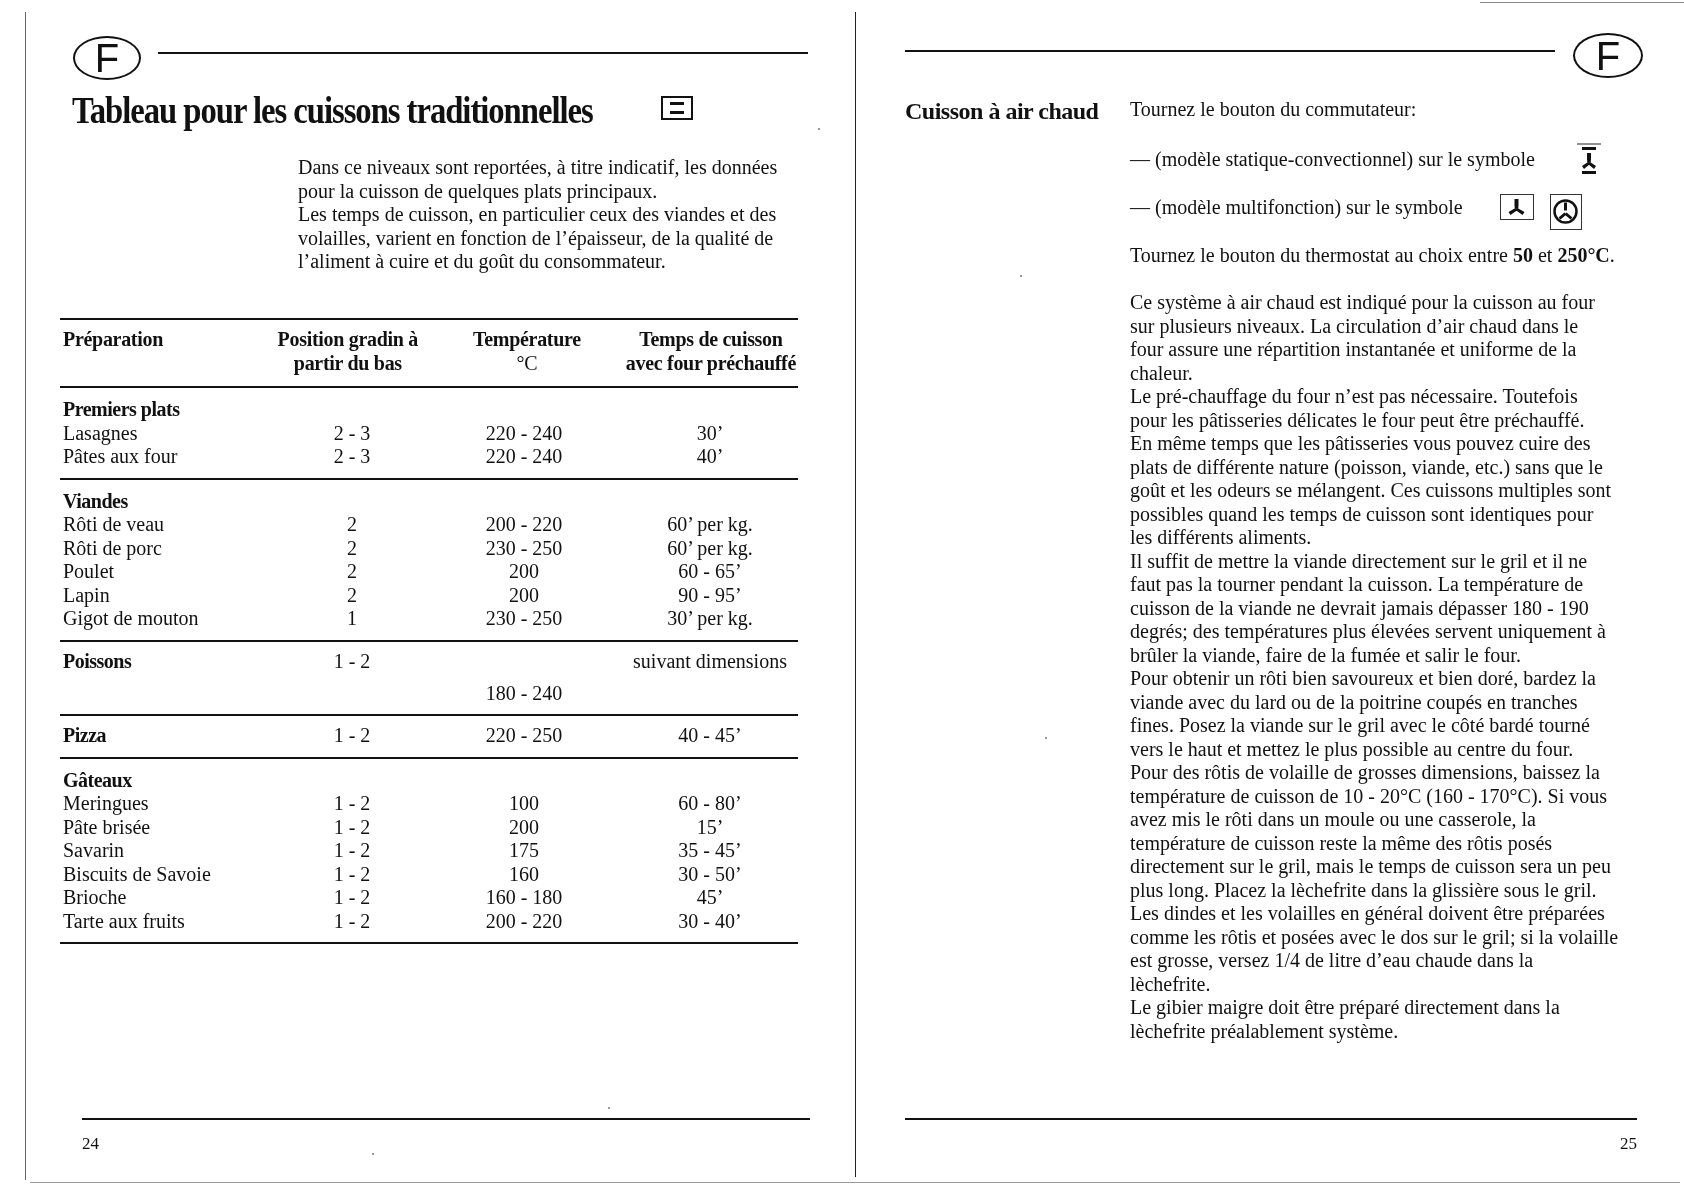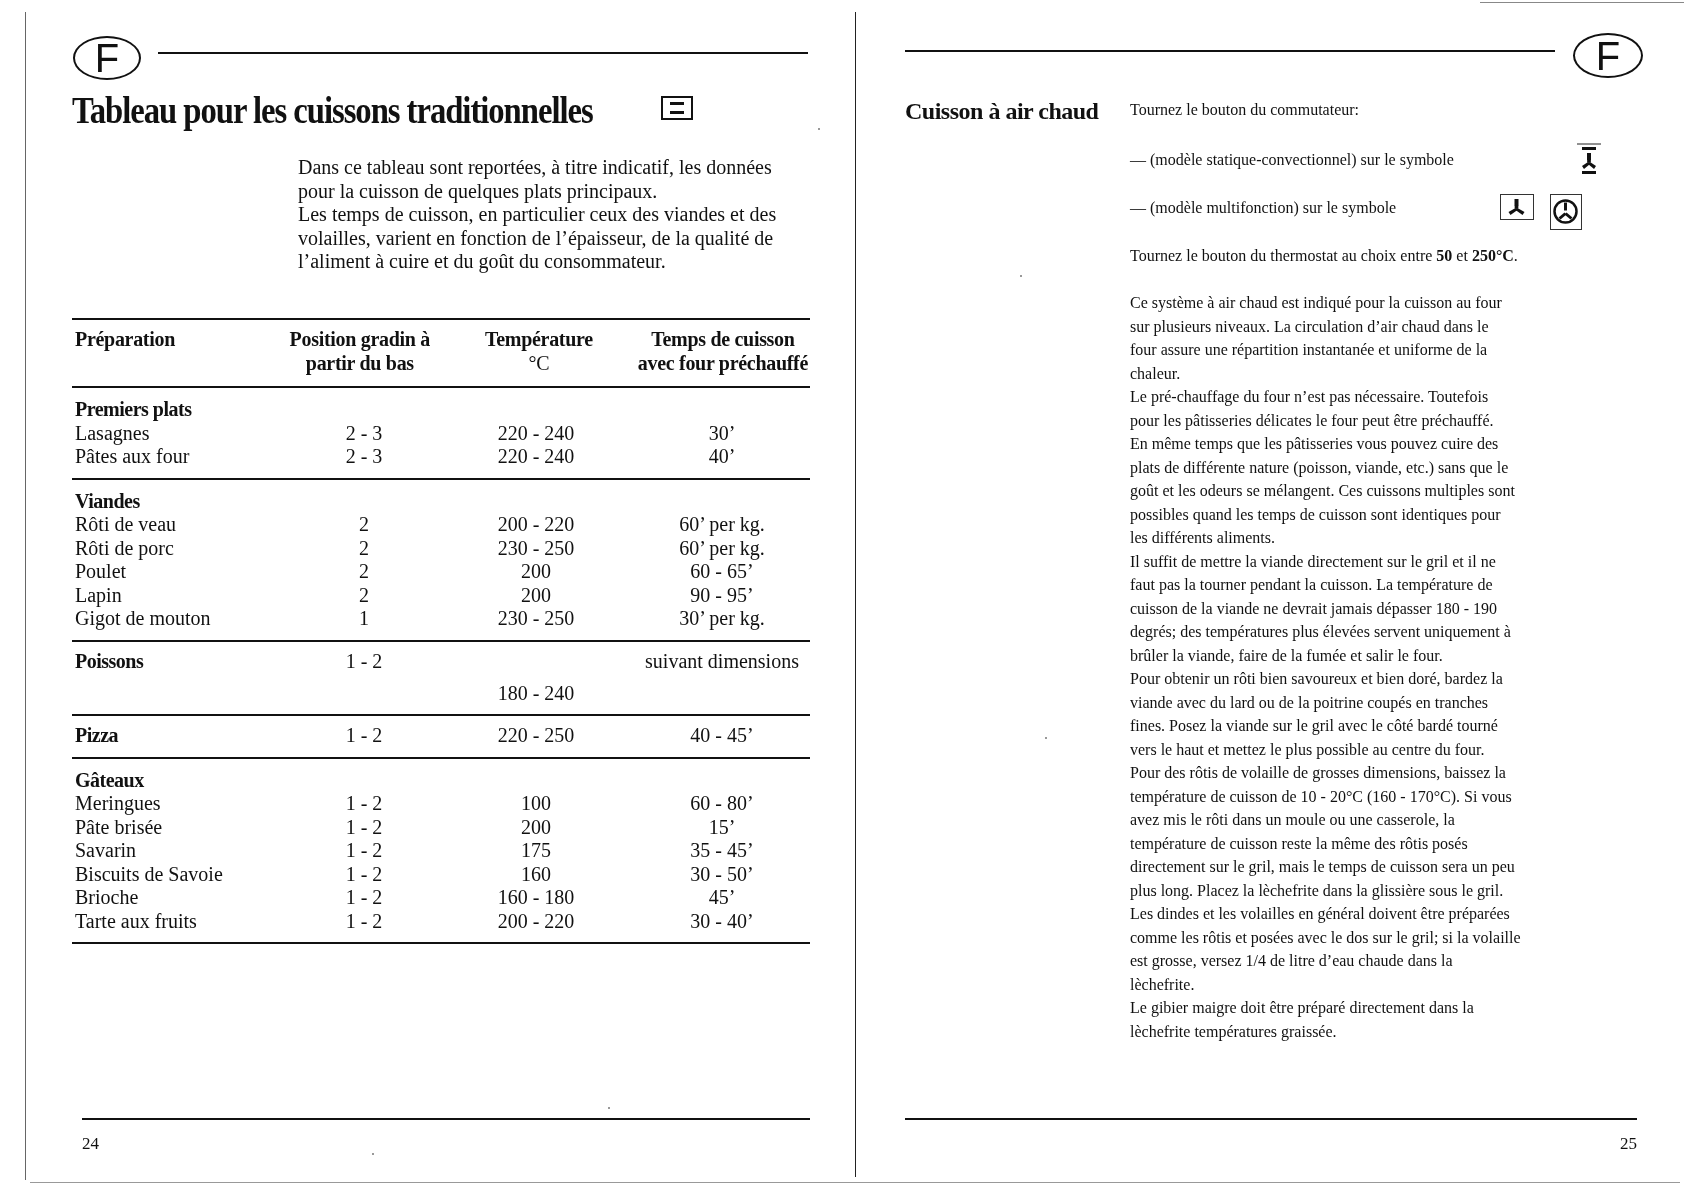--- a/index.html
+++ b/index.html
@@ -13,38 +13,38 @@
              font-family: "Liberation Sans", "DejaVu Sans", sans-serif; font-size: 40px; line-height: 1; box-sizing: border-box; }
   .title { position: absolute; left: 72px; top: 88px; font-size: 38px; font-weight: bold;
            letter-spacing: -1.2px; transform: scaleX(0.86); transform-origin: left top; white-space: nowrap; }
   .title-icon { position: absolute; left: 661px; top: 96px; width: 32px; height: 24px; border: 2px solid #111; box-sizing: border-box; }
   .title-icon::before, .title-icon::after { content: ""; position: absolute; left: 7px; right: 7px; height: 3px; background: #111; }
   .title-icon::before { top: 4px; } .title-icon::after { bottom: 4px; }
   .intro { position: absolute; left: 298px; top: 156px; width: 520px; font-size: 20px; line-height: 23.5px; }
   .intro p { margin: 0; }
 
   
-  .tbl { position: absolute; left: 72px; top: 318px; width: 738px; }
+  .tbl { position: absolute; left: 60px; top: 318px; width: 738px; }
   .tbl .rule { height: 2px; background: #111; width: 100%; }
   .tbl .hdr { display: flex; height: 66px; font-weight: bold; font-size: 20px; line-height: 23.5px;
               letter-spacing: -0.3px; }
   .tbl .hdr > div { padding-top: 8px; }
   .c1 { width: 218px; text-align: left; padding-left: 3px; box-sizing: border-box; }
   .c2 { width: 148px; text-align: center; }
   .c3 { width: 196px; text-align: center; }
   .c4 { width: 176px; text-align: center; }
   .hdr .c2 { width: 166px; margin-left: -10px; }
   .group { padding: 10px 0 9px 0; }
   .group.single { padding: 8px 0 9px 0; }
   .row { display: flex; font-size: 20px; line-height: 23.5px; }
   .row.gh .c1 { font-weight: bold; letter-spacing: -0.5px; }
 
   
   .rp-label { position: absolute; left: 905px; top: 98px; font-size: 24px; font-weight: bold; letter-spacing: -0.5px; }
-  .rp-body { position: absolute; left: 1130px; width: 520px; font-size: 16px; line-height: 23.5px; }
+  .rp-body { position: absolute; left: 1130px; width: 520px; font-size: 20px; line-height: 23.5px; }
   .rp-body p { margin: 0; }
   .sym { position: absolute; box-sizing: border-box; }
   .sym.boxed { border: 1.5px solid #333; }
   .pagenum { position: absolute; font-family: Liberation Serif, serif; font-size: 17px; text-align: right; }
   .speck { position: absolute; width: 2px; height: 2px; background: #777; border-radius: 50%; }
 </style>
 </head>
 <body>
 
 <div class="vline" style="left:25px; top:12px; height:1168px; background:#666;"></div>
@@ -55,21 +55,21 @@
 <div>
   <div class="fcircle" style="left:73px; top:36px; width:68px; height:44px;">
     <span>F</span>
   </div>
   <div class="hline" style="left:158px; top:52px; width:650px; height:2px;"></div>
 
   <div class="title">Tableau pour les cuissons traditionnelles</div>
   <div class="title-icon"></div>
 
   <div class="intro">
-    <p>Dans ce tableau sont reportées, à titre indicatif, les données</p>
+    <p>Dans ce niveaux sont reportées, à titre indicatif, les données</p>
     <p>pour la cuisson de quelques plats principaux.</p>
     <p>Les temps de cuisson, en particulier ceux des viandes et des</p>
     <p>volailles, varient en fonction de l’épaisseur, de la qualité de</p>
     <p>l’aliment à cuire et du goût du consommateur.</p>
   </div>
 
   <div class="tbl">
     <div class="rule"></div>
     <div class="hdr">
       <div class="c1"><span>Préparation</span></div>
@@ -293,21 +293,21 @@
     <p>température de cuisson de 10 - 20°C (160 - 170°C). Si vous</p>
     <p>avez mis le rôti dans un moule ou une casserole, la</p>
     <p>température de cuisson reste la même des rôtis posés</p>
     <p>directement sur le gril, mais le temps de cuisson sera un peu</p>
     <p>plus long. Placez la lèchefrite dans la glissière sous le gril.</p>
     <p>Les dindes et les volailles en général doivent être préparées</p>
     <p>comme les rôtis et posées avec le dos sur le gril; si la volaille</p>
     <p>est grosse, versez 1/4 de litre d’eau chaude dans la</p>
     <p>lèchefrite.</p>
     <p>Le gibier maigre doit être préparé directement dans la</p>
-    <p>lèchefrite températures graissée.</p>
+    <p>lèchefrite préalablement système.</p>
   </div>
 
   <div class="hline" style="left:905px; top:1118px; width:732px;"></div>
   <div class="pagenum" style="left:1620px; top:1134px;">25</div>
 </div>
 
 <div class="speck" style="left:818px; top:128px;"></div>
 <div class="speck" style="left:608px; top:1107px;"></div>
 <div class="speck" style="left:1020px; top:275px;"></div>
 <div class="speck" style="left:1045px; top:737px;"></div>

